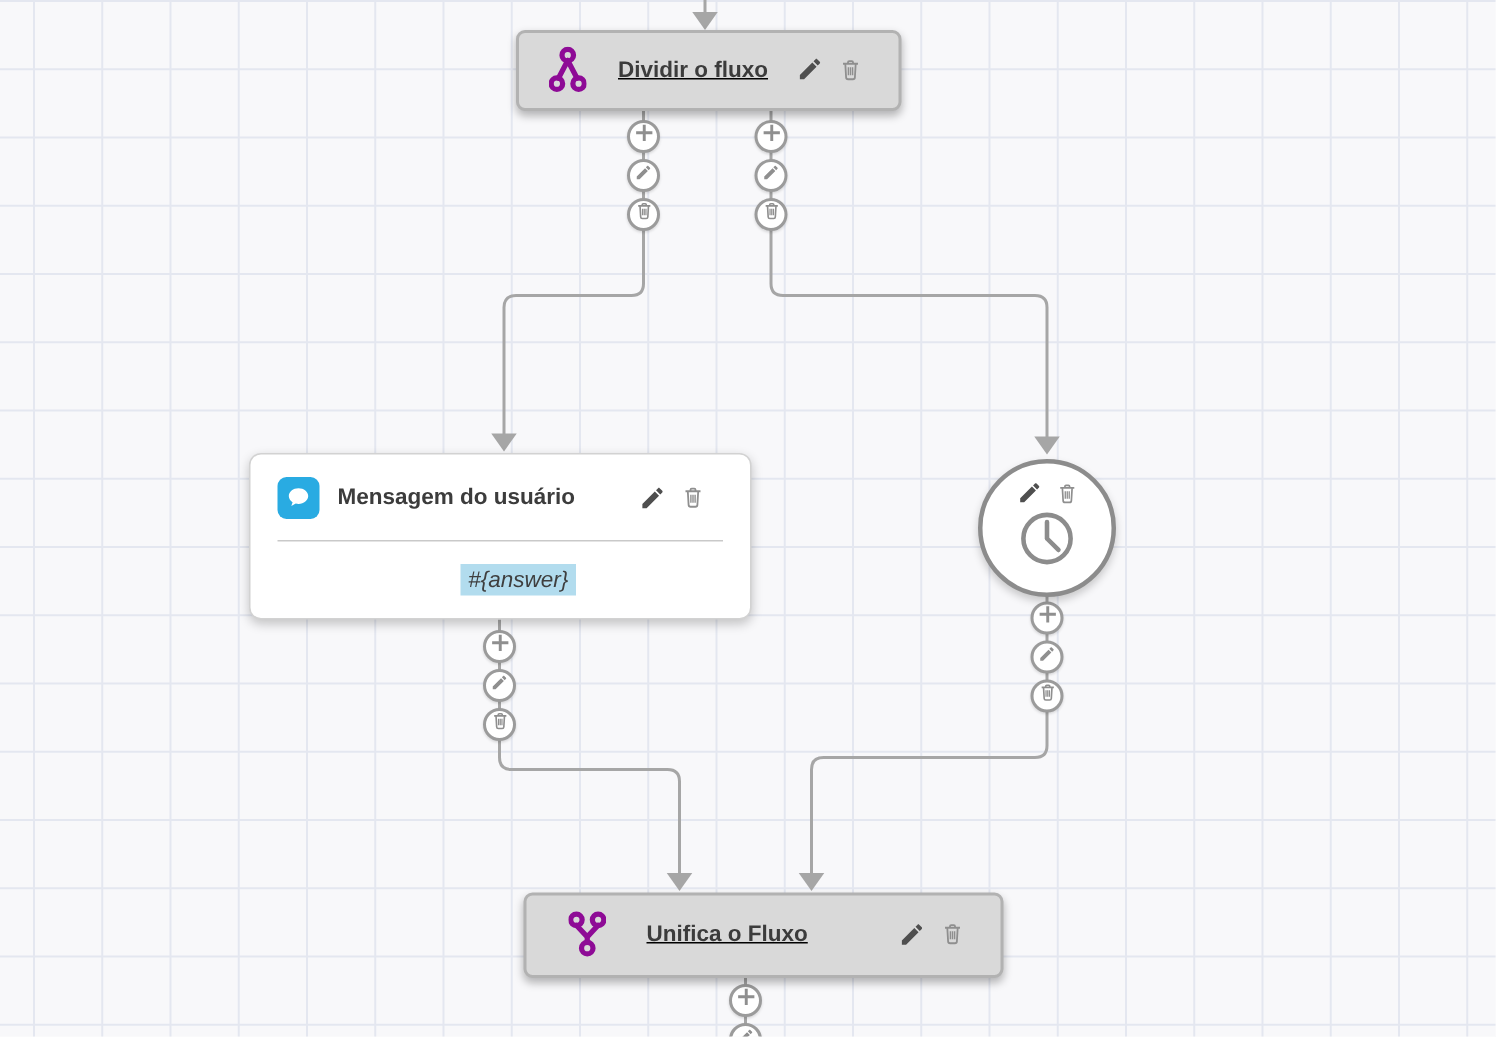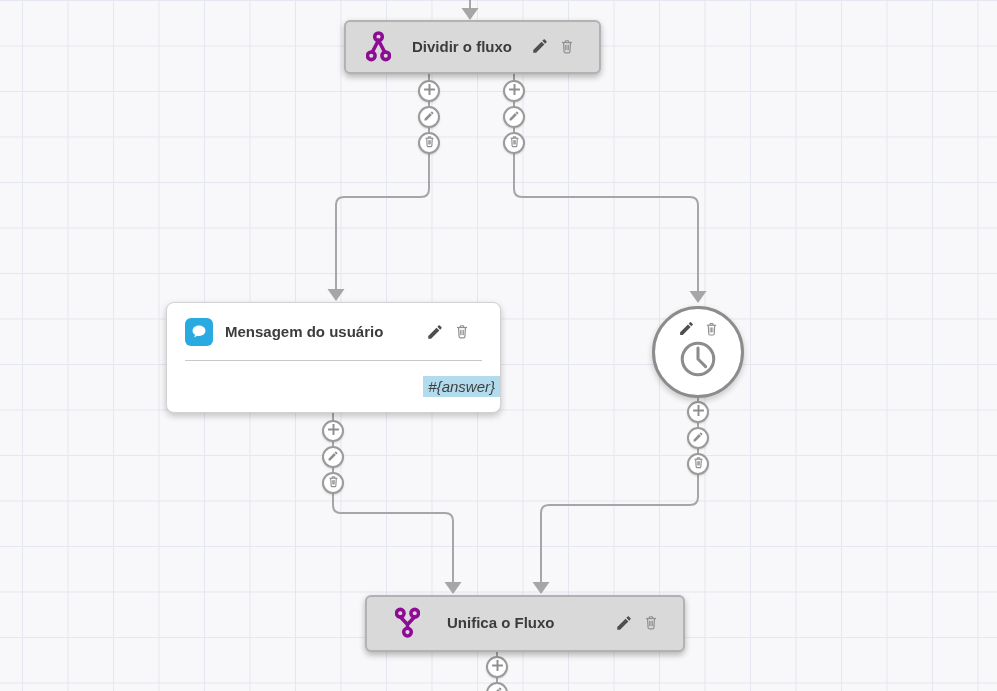--- a/index.html
+++ b/index.html
@@ -15,34 +15,35 @@
   }
   .wires{position:absolute;left:0;top:0;z-index:1;}
   .wires path{stroke:#a6a6a6;stroke-width:2;fill:none;}
   .wires polygon{fill:#a6a6a6;stroke:none;}
 
   .node{position:absolute;z-index:3;display:flex;align-items:center;box-sizing:border-box;}
   .node-gray{
     background:#d9d9d9;border:2px solid #b2b2b2;border-radius:6px;
     box-shadow:0 3px 6px rgba(0,0,0,0.28);
     padding:0 24px 2px 20px;
+    text-decoration:underline;
   }
   .ntitle{font-weight:bold;font-size:15px;color:#3c3c3c;white-space:nowrap;}
   .nicon{display:flex;align-items:center;justify-content:center;flex:0 0 auto;}
   .actions{margin-left:auto;display:flex;align-items:center;gap:10px;}
   .act{display:flex;align-items:center;justify-content:center;cursor:pointer;}
 
   .node-white{
     background:#ffffff;border:1px solid #d2d2d2;border-radius:8px;
     box-shadow:0 3px 7px rgba(0,0,0,0.22);
     flex-direction:column;align-items:stretch;padding:0;
   }
   .nw-header{display:flex;align-items:center;height:57px;padding:0 30px 0 18px;}
   .nw-divider{height:1px;background:#c9c9c9;margin:0 18px;}
-  .nw-body{flex:1;display:flex;align-items:center;justify-content:flex-end;padding-left:24px;}
+  .nw-body{flex:1;display:flex;align-items:center;justify-content:center;padding-left:24px;}
   .var-chip{
     font-size:15px;font-style:italic;color:#3f3f3f;
     background:#b2dcee;padding:1px 5px;line-height:19px;
   }
   .chat-badge{
     width:28px;height:28px;border-radius:6px;background:#29abe2;
     display:flex;align-items:center;justify-content:center;
   }
 
   .timer-node{
@@ -237,21 +238,21 @@
   </div>
   <div class="pbtn" style="left:687px;top:453px;">
     <span><svg width="13" height="13" viewBox="0 0 24 24" fill="none" stroke="#8f8f8f" stroke-width="2">
           <path d="M4.5,6 H19.5"></path>
           <path d="M9.5,6 V4.6 a1.2,1.2 0 0 1 1.2,-1.2 h2.6 a1.2,1.2 0 0 1 1.2,1.2 V6"></path>
           <path d="M6.8,6 L7.6,19.6 a2,2 0 0 0 2,1.9 h4.8 a2,2 0 0 0 2,-1.9 L17.2,6"></path>
           <path d="M9.9,9.5 V17.5 M12,9.5 V17.5 M14.1,9.5 V17.5" stroke-width="1.5"></path>
         </svg></span>
   </div>
 
-  <div class="node node-gray" style="left:365px;top:595px;width:320px;height:57px;">
+  <div class="node node-gray" style="left:349px;top:595px;width:320px;height:57px;">
     <span class="nicon" style="margin-right:27px;margin-left:8px;">
       <svg width="25" height="31" viewBox="0 0 24 30">
         <g stroke="#8e0b96" stroke-width="3.4" fill="none" stroke-linecap="round" stroke-linejoin="round">
           <path d="M5,9.5 L12,17 L19,9.5 M12,17 L12,20.5"></path>
           <circle cx="5" cy="6" r="3.7"></circle>
           <circle cx="19" cy="6" r="3.7"></circle>
           <circle cx="12" cy="24.3" r="3.7"></circle>
         </g>
       </svg>
     </span>

